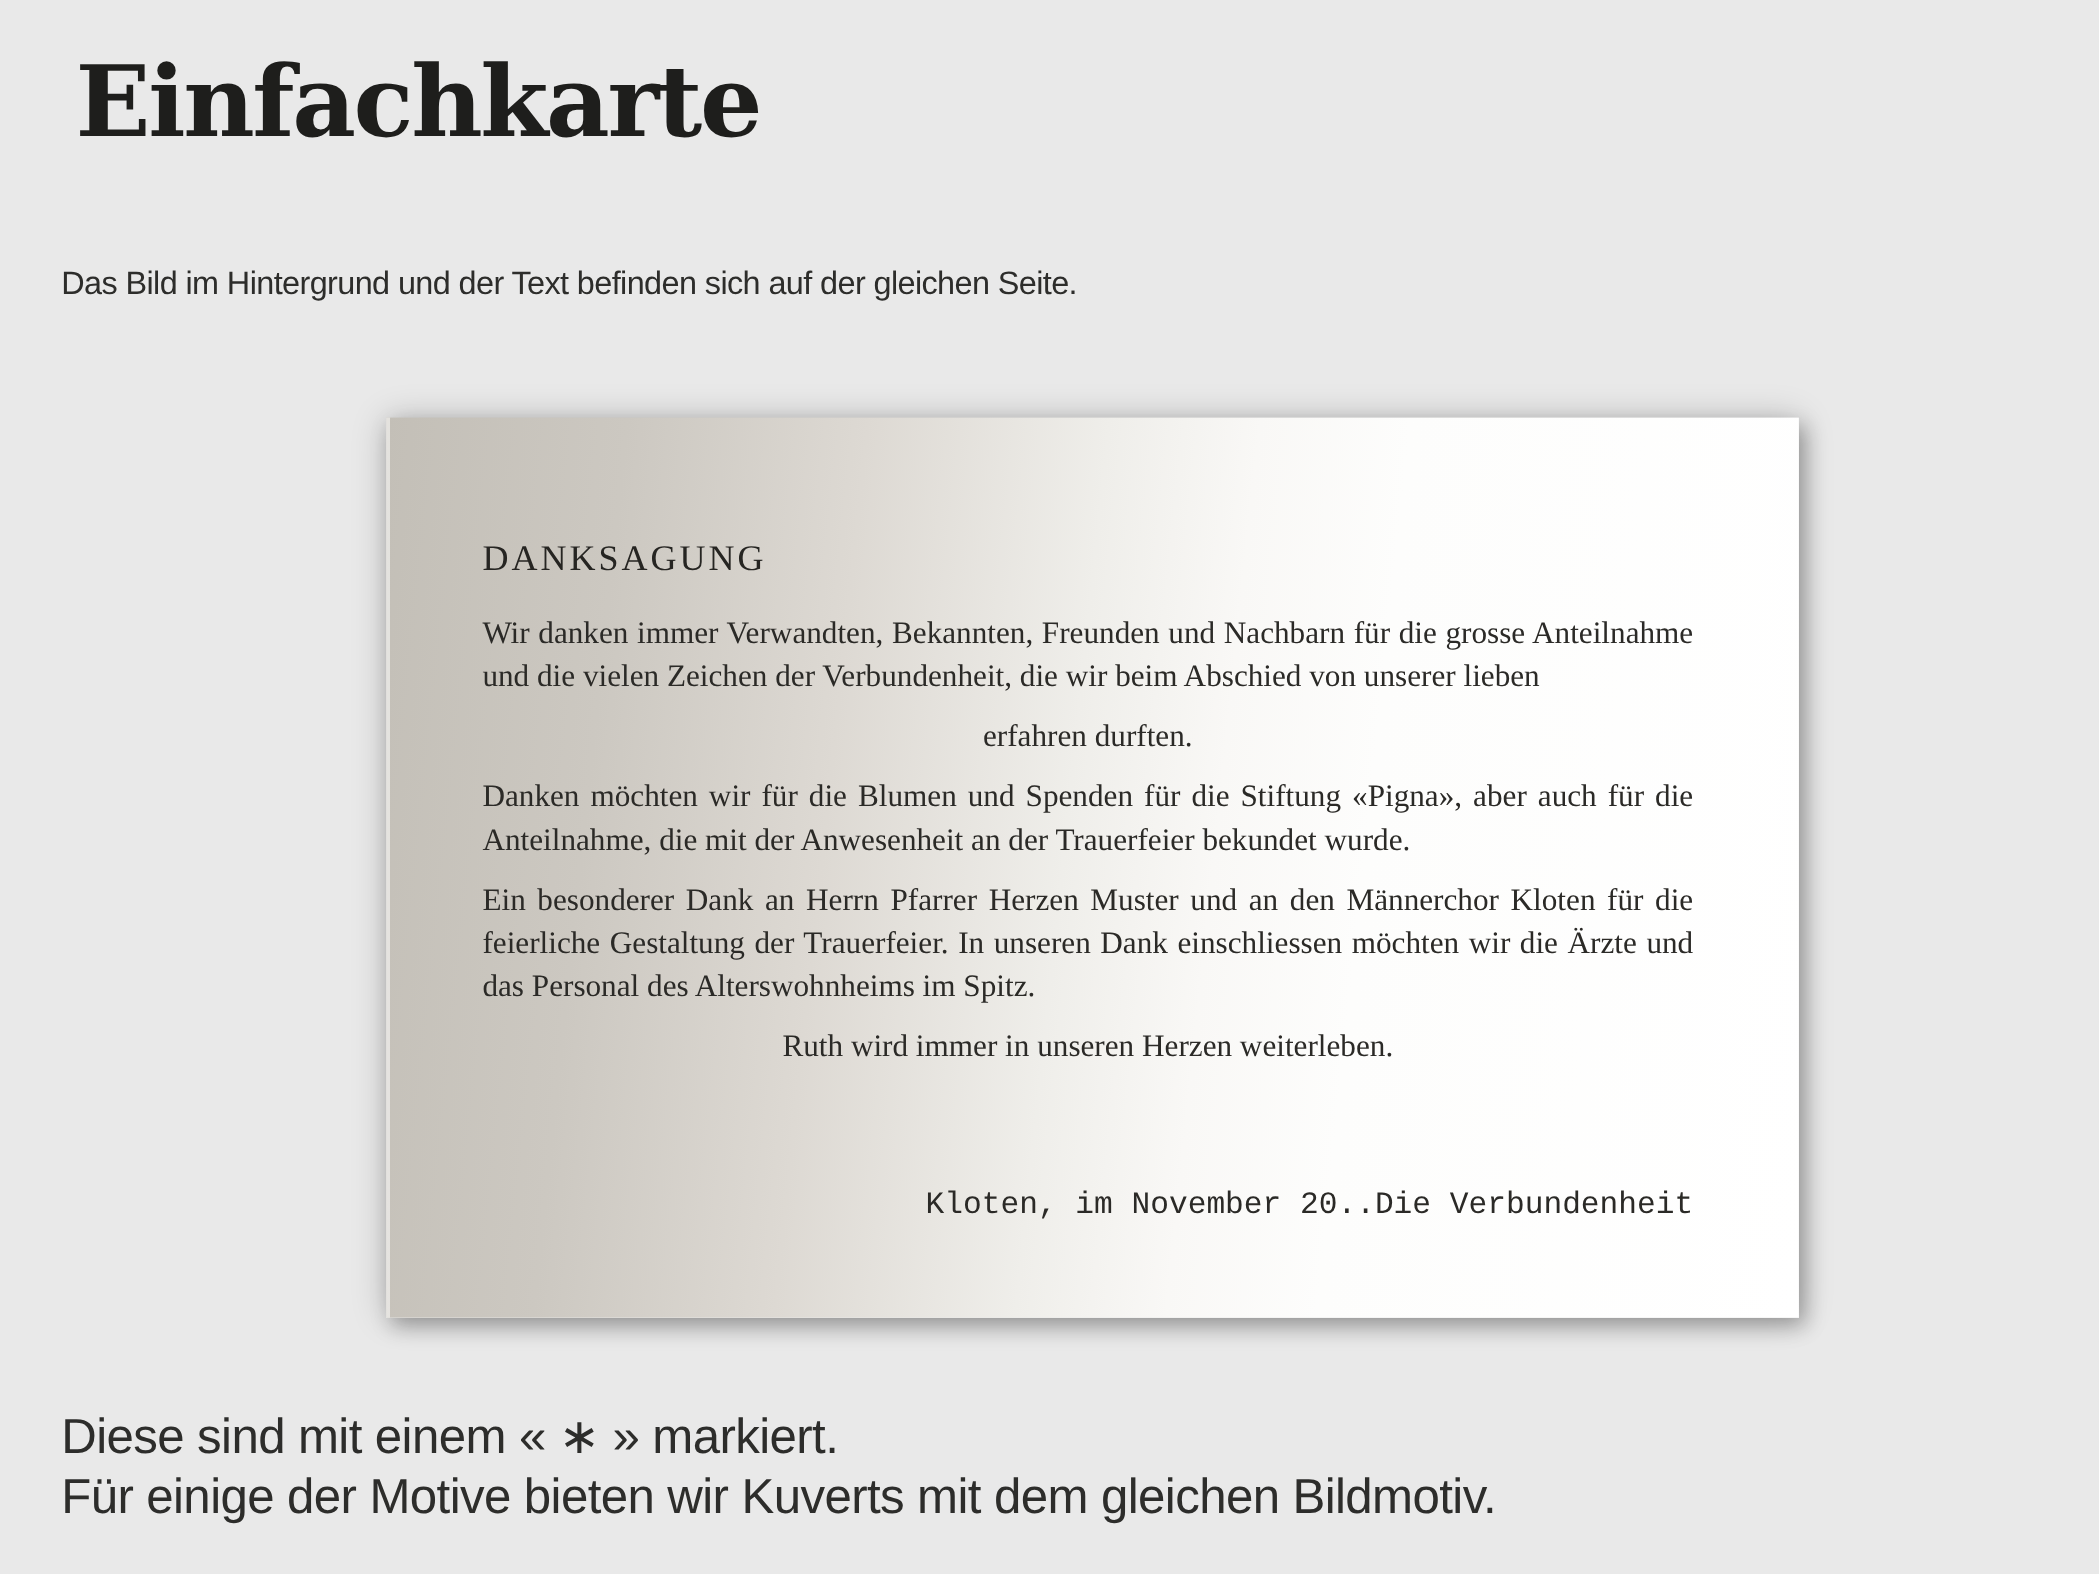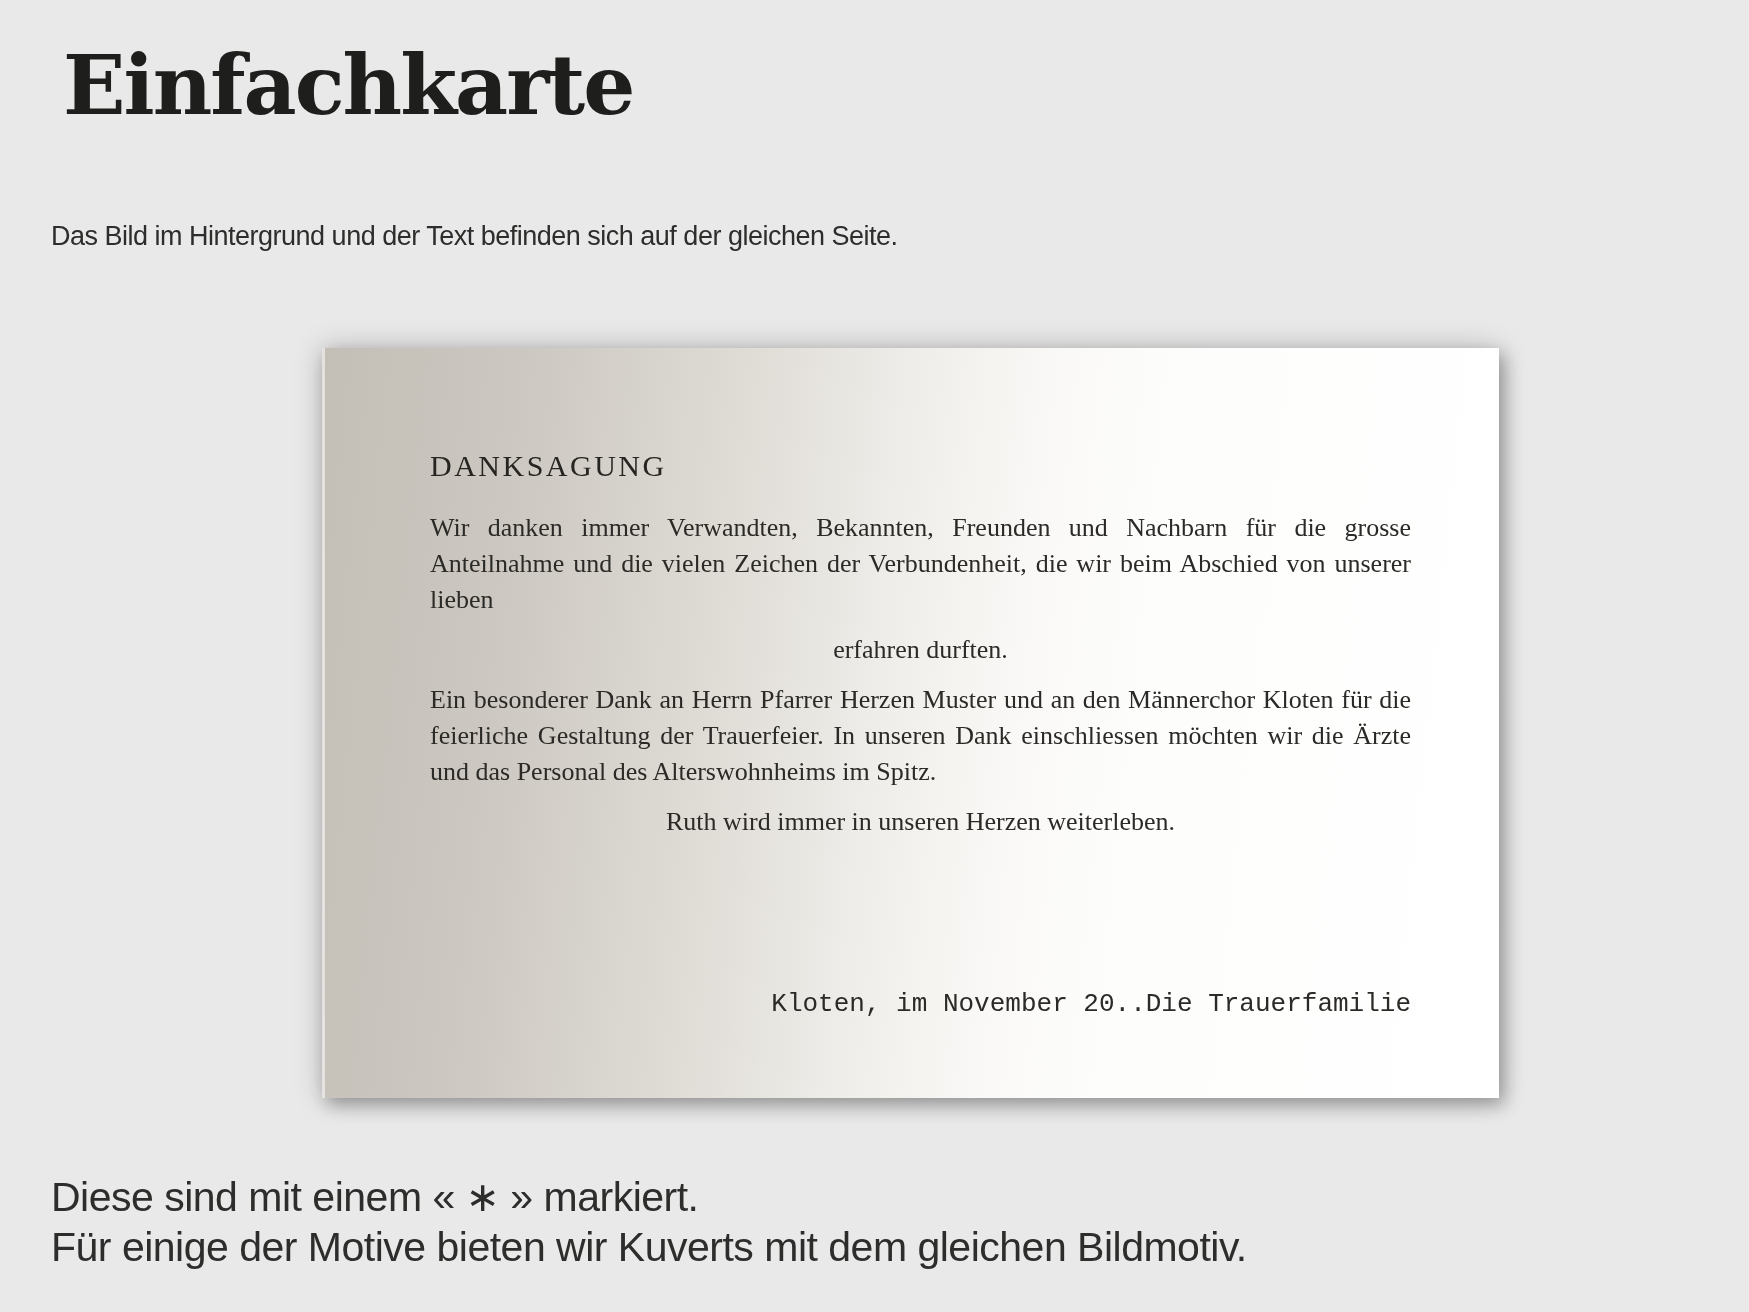--- a/index.html
+++ b/index.html
@@ -65,21 +65,21 @@
     width: 3px;
     background: rgba(255,255,255,0.55);
   }
 
   .card-content {
     position: absolute;
     left: 0;
     top: 0;
     right: 0;
     bottom: 0;
-    padding: 100px 88px 0 108px;
+    padding: 100px 88px 0 80px;
     font-family: "Liberation Serif", serif;
     font-size: 26px;
     line-height: 36px;
     color: #2b2a27;
   }
 
   .card-heading {
     margin: 0 0 26px 0;
     font-weight: 400;
     font-size: 30px;
@@ -141,28 +141,29 @@
 
   <div class="card-content">
 
     <h2 class="card-heading">DANKSAGUNG</h2>
 
     <p>Wir danken immer Verwandten, Bekannten, Freunden und Nachbarn für die grosse Anteilnahme und die vielen Zeichen der Verbundenheit, die wir beim Abschied von unserer lieben</p>
 
 
     <p class="no-justify">erfahren durften.</p>
 
+    <p>Danken möchten wir für die Blumen und Spenden für die Stiftung «Pigna», aber auch für die Anteilnahme, die mit der Anwesenheit an der Trauerfeier bekundet wurde.</p>
 
     <p>Ein besonderer Dank an Herrn Pfarrer Herzen Muster und an den Männerchor Kloten für die feierliche Gestaltung der Trauerfeier. In unseren Dank einschliessen möchten wir die Ärzte und das Personal des Alterswohnheims im Spitz.</p>
 
     <p class="no-justify">Ruth wird immer in unseren Herzen weiterleben.</p>
   </div>
 
   <div class="card-footer">
     <span>Kloten, im November 20..</span>
-    <span>Die Trauerfamilie</span>
+    <span>Die Verbundenheit</span>
   </div>
 </div>
 
 <div class="page-footer">
   <div>Diese sind mit einem « ∗ » markiert.</div>
   <div>Für einige der Motive bieten wir Kuverts mit dem gleichen Bildmotiv.</div>
 </div>
 
 </body></html>

